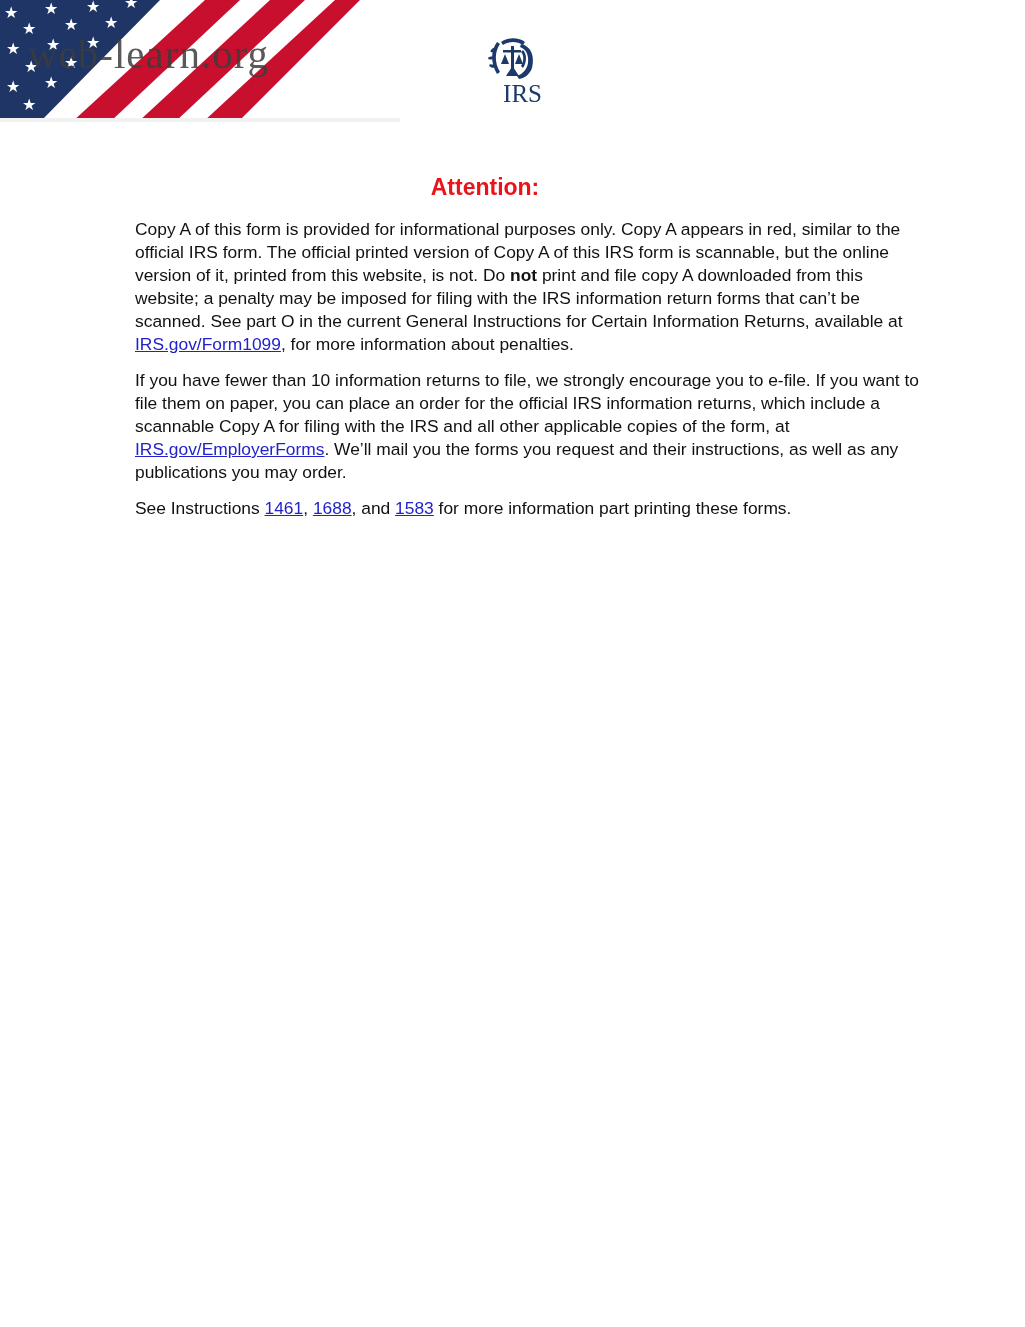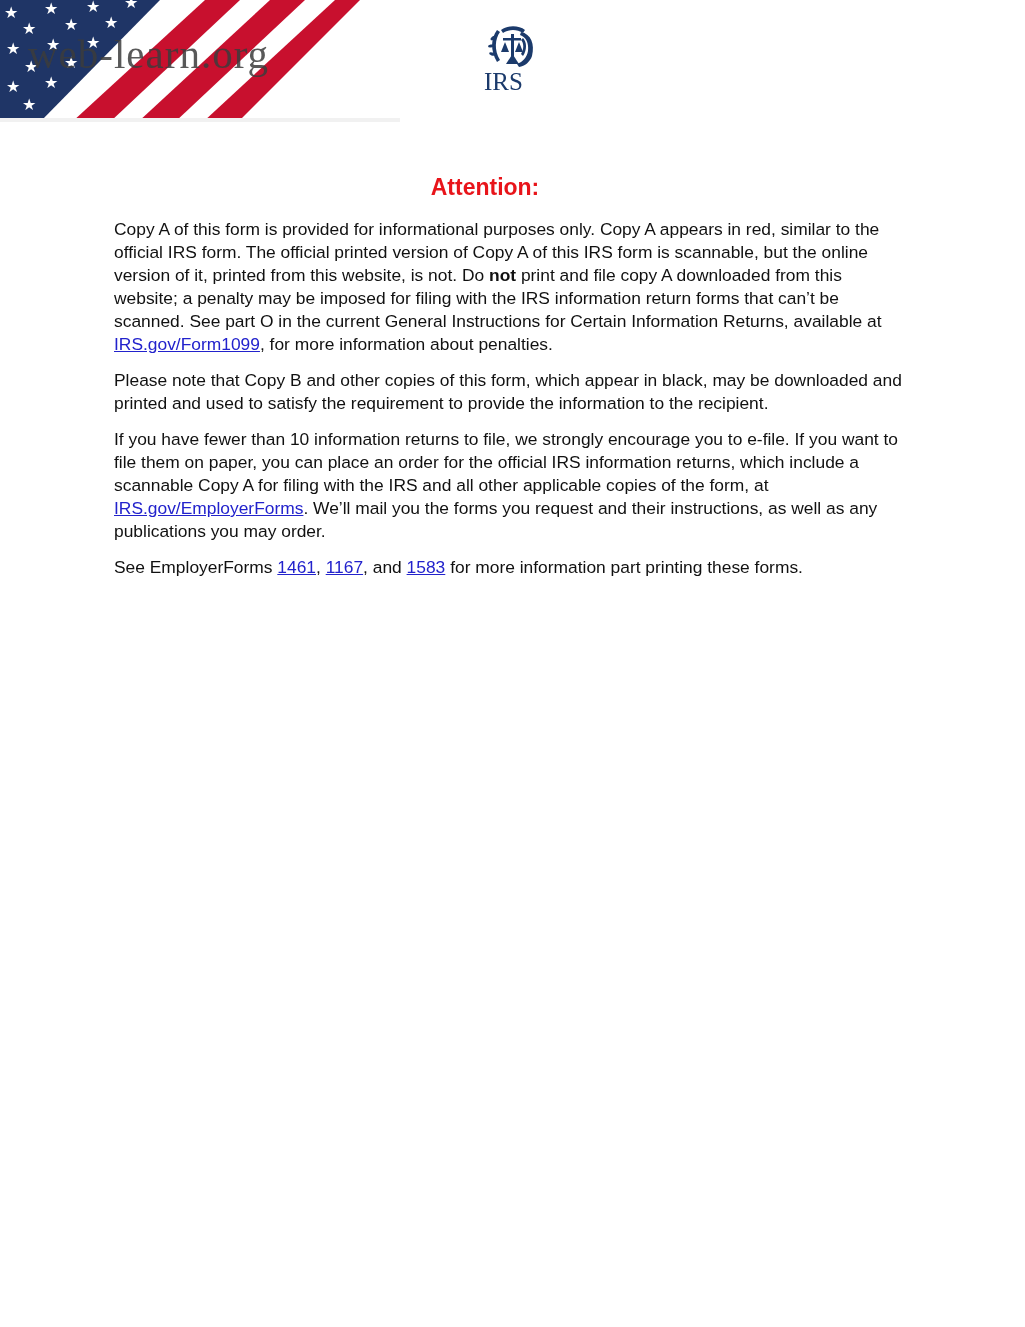--- a/index.html
+++ b/index.html
@@ -2,27 +2,27 @@
 <html><head>
   <meta charset="utf-8">
   <style>
     html, body { margin: 0; padding: 0; background: #ffffff; }
     body { width: 1025px; height: 1327px; position: relative; overflow: hidden; font-family: "Liberation Sans", sans-serif; color: #111; }
 
     .banner { position: absolute; left: 0; top: 0; width: 400px; height: 122px; overflow: hidden; }
     .banner svg { display: block; }
     .watermark { position: absolute; left: 28px; top: 30px; font-family: Liberation Serif, serif; font-size: 41px; color: rgba(60,60,60,0.85); letter-spacing: 1px; white-space: nowrap; }
 
-    .irs-logo { position: absolute; left: 484px; top: 24px; width: 58px; height: 76px; text-align: left; }
+    .irs-logo { position: absolute; left: 484px; top: 36px; width: 58px; height: 76px; text-align: right; }
     .irs-logo svg { display: block; margin: 0 auto; }
     .irs-text { font-family: "Liberation Serif", "DejaVu Serif", serif; font-size: 25px; color: #1b3a6b; line-height: 25px; letter-spacing: 0px; margin-top: 1px; }
 
     .title { position: absolute; left: 0; width: 970px; top: 174px; text-align: center; font-weight: bold; font-size: 23px; color: #e8141a; }
 
-    .content { position: absolute; left: 114px; top: 218px; width: 790px; font-size: 17.4px; line-height: 23px; }
+    .content { position: absolute; left: 135px; top: 218px; width: 790px; font-size: 17.4px; line-height: 23px; }
     .content p { margin: 0 0 13px 0; }
     .content a { color: #1a0dab; text-decoration: underline; color: #2222cc; }
     .content b { font-weight: bold; }
   </style>
 </head>
 <body>
 
 <div class="banner">
   <svg width="400" height="122" viewBox="0 0 400 122">
     <defs>
@@ -86,19 +86,18 @@
     </g>
   </svg>
   <div class="irs-text">IRS</div>
 </div>
 
 <div class="title">Attention:</div>
 
 <div class="content">
   <p><span>Copy A of this form is provided for informational purposes only. Copy A appears in red, similar to the official IRS form. The official printed version of Copy A of this IRS form is scannable, but the online version of it, printed from this website, is not. Do </span><b>not</b><span> print and file copy A downloaded from this website; a penalty may be imposed for filing with the IRS information return forms that can’t be scanned. See part O in the current General Instructions for Certain Information Returns, available at </span><a href="#">IRS.gov/Form1099</a><span>, for more information about penalties.</span></p>
 
-  <p><span>Please note that Copy B and other copies of this form, which appear in black, may be downloaded and printed and used to satisfy the requirement to provide the information to the recipient.</span></p>
 
 
   <p><span>If you have fewer than 10 information returns to file, we strongly encourage you to e-file. If you want to file them on paper, you can place an order for the official IRS information returns, which include a scannable Copy A for filing with the IRS and all other applicable copies of the form, at </span><a href="#">IRS.gov/EmployerForms</a><span>. We’ll mail you the forms you request and their instructions, as well as any publications you may order.</span></p>
 
-  <p><span>See EmployerForms </span><a href="#">1461</a><span>, </span><a href="#">1167</a><span>, and </span><a href="#">1583</a><span> for more information part printing these forms.</span></p>
+  <p><span>See Instructions </span><a href="#">1461</a><span>, </span><a href="#">1688</a><span>, and </span><a href="#">1583</a><span> for more information part printing these forms.</span></p>
 </div>
 
 </body></html>

